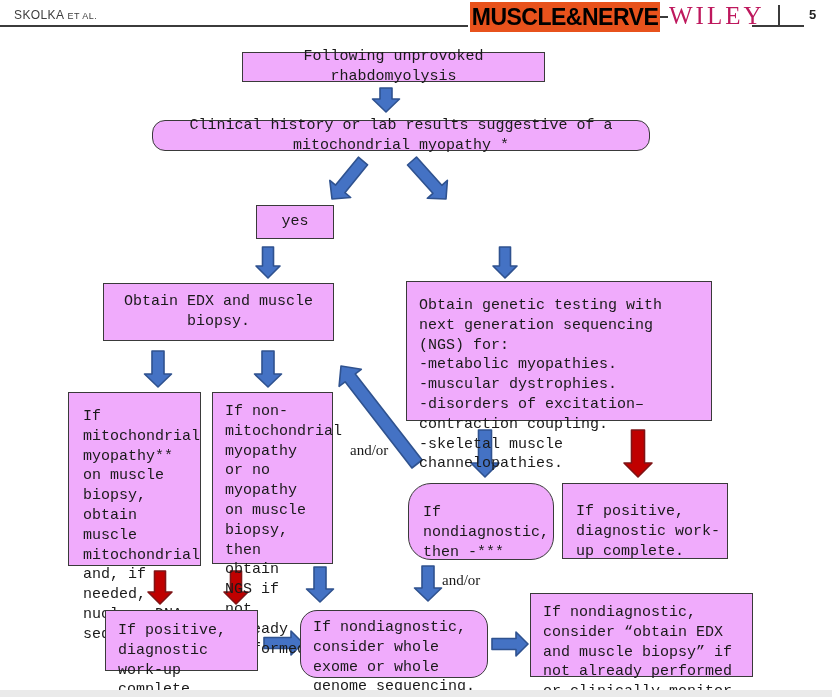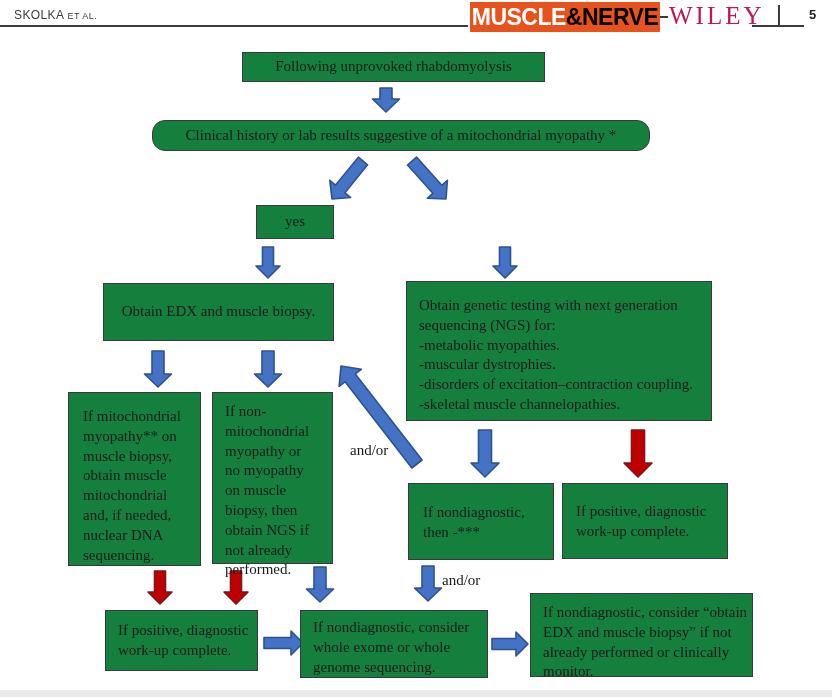--- a/index.html
+++ b/index.html
@@ -13,54 +13,54 @@
     position:absolute; left:14px; top:8px; font-family:"Liberation Sans", sans-serif;
     font-size:12px; color:#3d3d3d; letter-spacing:.4px;
   }
   .authors .suffix { font-size:9px; letter-spacing:.5px; }
   .rule-left { position:absolute; left:0; top:25px; width:468px; height:2px; background:#3b3b3b; }
   .journal-logo {
     position:absolute; left:470px; top:2px; width:190px; height:30px;
     background:var(--brand-orange); display:flex; align-items:center; justify-content:center;
     font-family:"Liberation Sans", sans-serif; font-weight:bold; font-size:23px; letter-spacing:-.5px;
   }
-  .journal-dark { color:#ffffff; }
+  .journal-dark { color:#000000; }
   .journal-light { color:#000000; }
   .logo-dash { position:absolute; left:660px; top:16px; width:8px; height:2px; background:#3b3b3b; }
   .publisher {
     position:absolute; left:669px; top:2px; font-family:"Liberation Serif", serif;
     font-size:25px; color:#be185d; letter-spacing:3px;
   }
   .rule-right { position:absolute; left:752px; top:25px; width:52px; height:2px; background:#3b3b3b; }
   .page-tick { position:absolute; left:778px; top:5px; width:2px; height:21px; background:#3b3b3b; }
   .page-number {
     position:absolute; left:809px; top:7px; font-family:"Liberation Sans", sans-serif;
     font-weight:bold; font-size:13px; color:#222;
   }
   .bottom-edge { position:absolute; left:0; top:690px; width:832px; height:7px; background:#eaeaea; }
   
   .flow { position:absolute; left:0; top:0; width:832px; height:697px; }
   .box {
-    position:absolute; box-sizing:border-box; background:#15803d;
+    position:absolute; box-sizing:border-box; background:#f0abfc;
     border:1.6px solid var(--box-border); color:var(--text);
-    font-size:15px; line-height:1.32; white-space:pre-line;
+    font-size:15px; line-height:1.32; white-space:pre-line;font-family:Liberation Mono, monospace;
   }
   .box.center { display:flex; align-items:center; justify-content:center; text-align:center; white-space:normal; }
   #box-start          { left:242px; top:52px;  width:303px; height:30px; }
   #box-clinical       { left:152px; top:120px; width:498px; height:31px;border-radius:13px; }
   #box-yes            { left:256px; top:205px; width:78px;  height:34px; }
   #box-no             { left:447px; top:205px; width:78px;  height:34px; }
   #box-edx            { left:103px; top:283px; width:231px; height:58px; }
   #box-ngs            { left:406px; top:281px; width:306px; height:140px; padding:14px 8px 8px 12px; }
   #box-mito           { left:68px;  top:392px; width:133px; height:174px; padding:14px 6px 6px 14px; }
   #box-nonmito        { left:212px; top:392px; width:121px; height:172px; padding:9px 20px 4px 12px; }
-  #box-nondiag        { left:408px; top:483px; width:146px; height:77px;  padding:19px 6px 6px 14px; }
+  #box-nondiag        { left:408px; top:483px; width:146px; height:77px;  padding:19px 6px 6px 14px;border-radius:23px; }
   #box-positive-right { left:562px; top:483px; width:166px; height:76px;  padding:18px 6px 6px 13px; }
   #box-positive-left  { left:105px; top:610px; width:153px; height:61px;  padding:10px 4px 4px 12px; }
-  #box-wgs            { left:300px; top:610px; width:188px; height:68px;  padding:7px 4px 4px 12px; }
+  #box-wgs            { left:300px; top:610px; width:188px; height:68px;  padding:7px 4px 4px 12px;border-radius:17px; }
   #box-monitor        { left:530px; top:593px; width:223px; height:84px;  padding:9px 4px 4px 12px; }
   .flow-label { position:absolute; font-size:15px; color:var(--text); }
   #label-andor-upper { left:350px; top:442px; }
   #label-andor-lower { left:442px; top:572px; }
   #arrow-layer { position:absolute; left:0; top:0; pointer-events:none; }
 </style>
 </head>
 <body>
 
 <div class="header">

